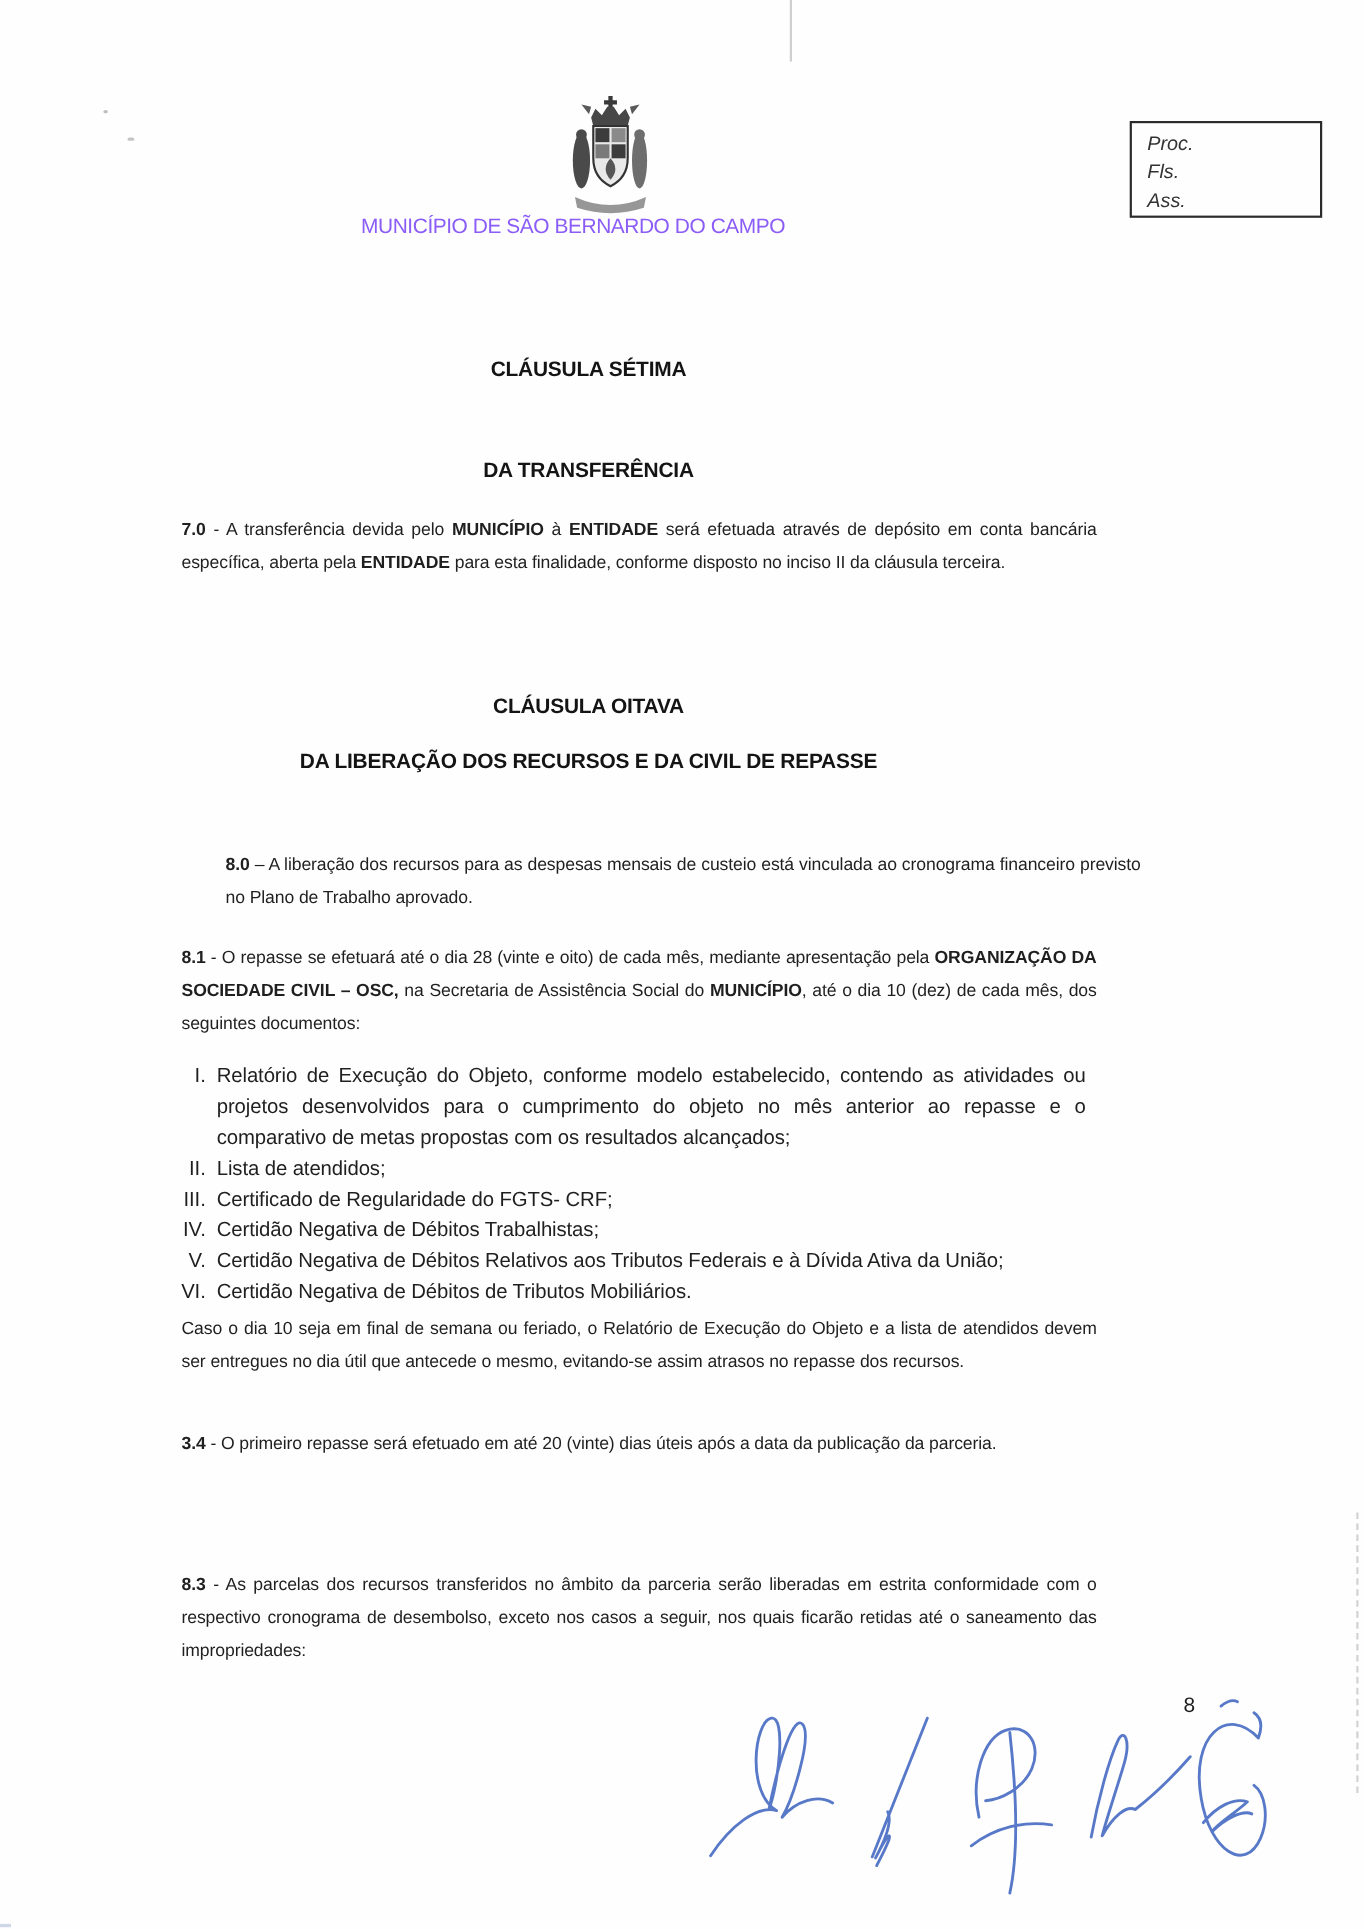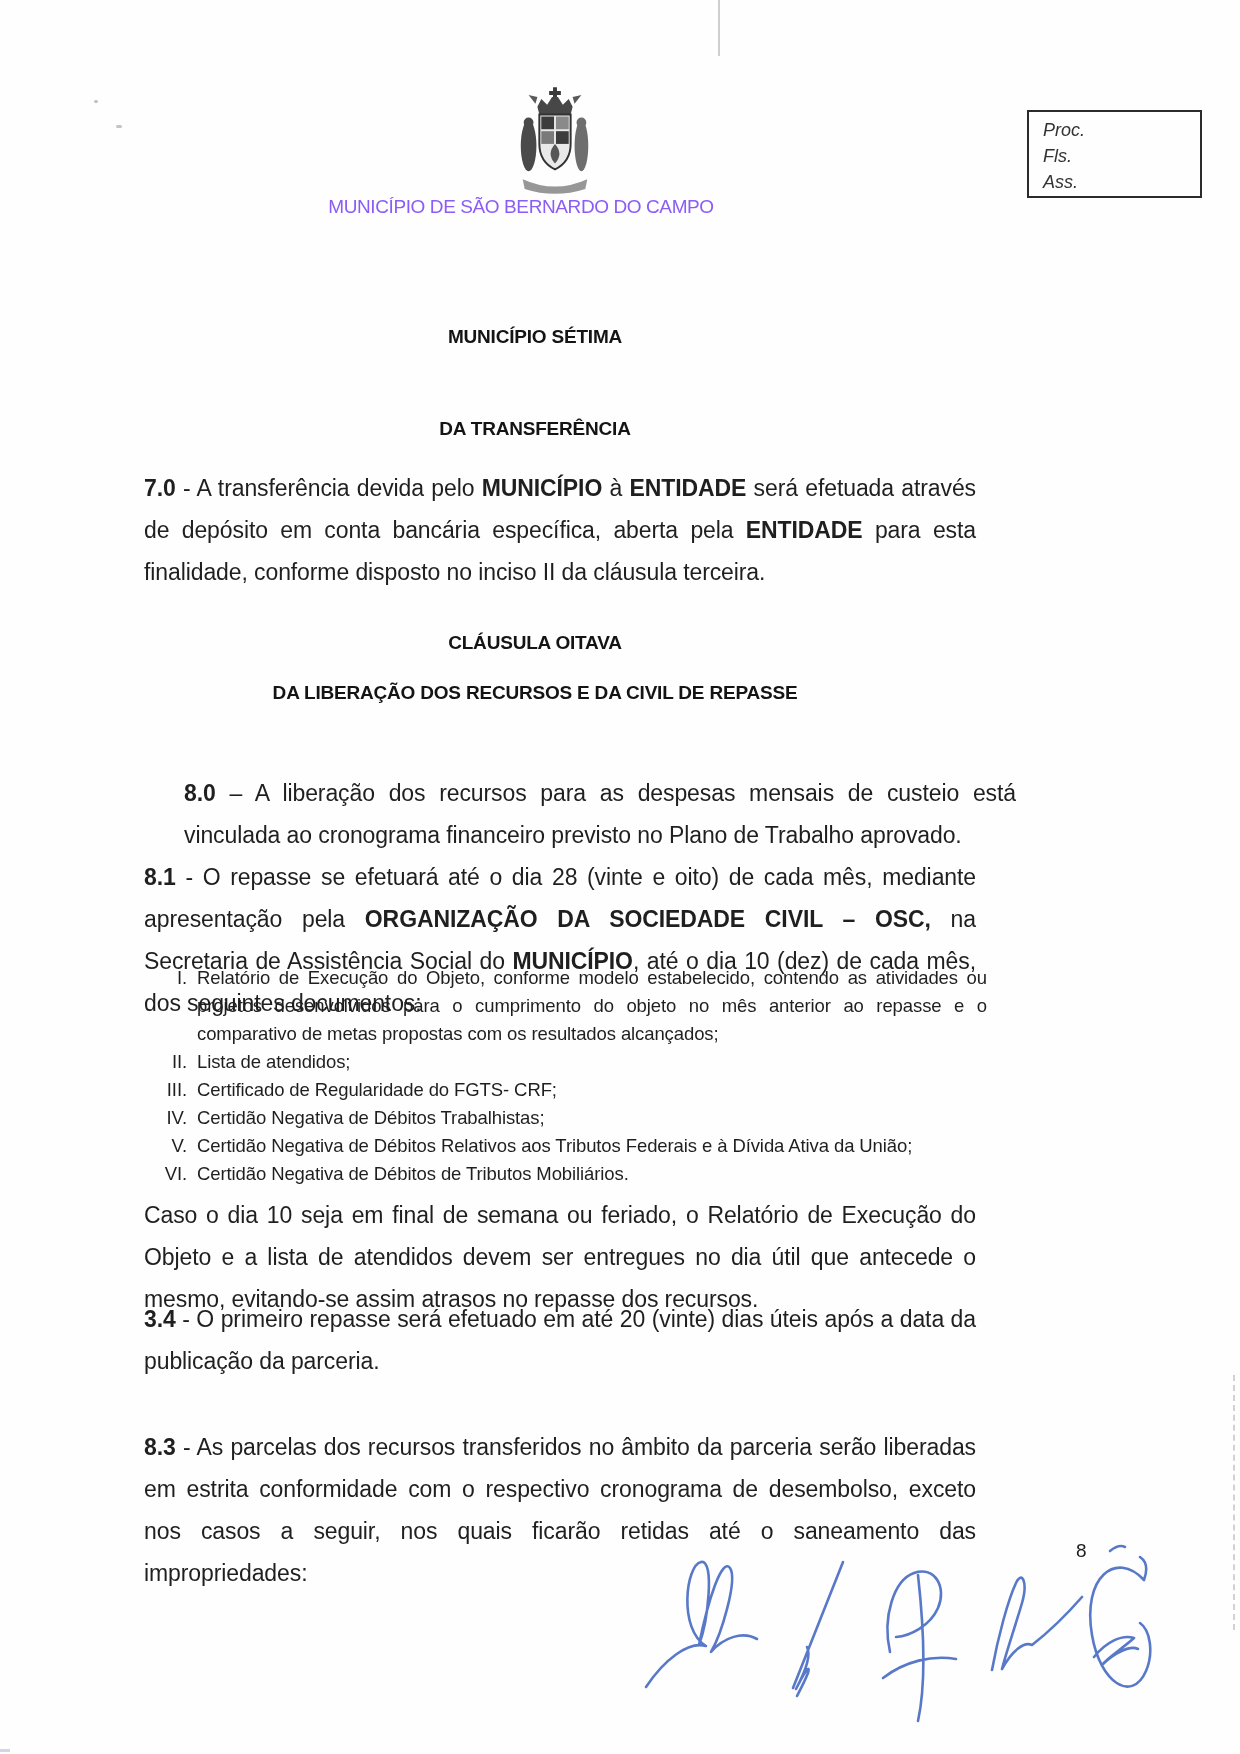--- a/index.html
+++ b/index.html
@@ -29,22 +29,22 @@
     font-size:18px;line-height:26px;color:#333;font-style:italic;
   }
   
   .heading{
     position:absolute;left:155px;width:760px;
     text-align:center;font-weight:bold;font-size:19px;color:#141414;
     letter-spacing:-0.2px;
   }
   
   .para{
-    position:absolute;left:144px;width:832px;
-    font-size:23px;line-height:42px;text-align:justify;
+    position:absolute;left:165px;width:832px;
+    font-size:16px;line-height:30px;text-align:justify;
     color:var(--ink);letter-spacing:-0.1px;
   }
   .para .b{font-weight:bold;}
   
   .doc-list{
     position:absolute;left:155px;width:832px;
     font-size:18.5px;line-height:28px;color:var(--ink);letter-spacing:-0.1px;
   }
   .doc-list .row{display:flex;align-items:flex-start;}
   .doc-list .num{flex:0 0 32px;text-align:right;padding-right:10px;}
@@ -87,21 +87,21 @@
   </svg>
 
   <div class="org-name">MUNICÍPIO DE SÃO BERNARDO DO CAMPO</div>
 
   <div class="stamp-box">
     <div>Proc.</div>
     <div>Fls.</div>
     <div>Ass.</div>
   </div>
 
-  <div class="heading" style="top:326px;">MUNICÍPIO SÉTIMA</div>
+  <div class="heading" style="top:326px;">CLÁUSULA SÉTIMA</div>
   <div class="heading" style="top:374px;margin-top:44px;">DA TRANSFERÊNCIA</div>
   <div class="para" style="top:467px;"><span class="b">7.0</span><span> - A transferência devida pelo </span><span class="b">MUNICÍPIO</span><span> à </span><span class="b">ENTIDADE</span><span> será efetuada através de depósito em conta bancária específica, aberta pela </span><span class="b">ENTIDADE</span><span> para esta finalidade, conforme disposto no inciso II da cláusula terceira.</span></div>
 
   <div class="heading" style="top:632px;">CLÁUSULA OITAVA</div>
   <div class="heading" style="top:682px;">DA LIBERAÇÃO DOS RECURSOS E DA CIVIL DE REPASSE</div>
   <div class="para" style="top:772px;margin-left:40px;"><span class="b">8.0</span><span> – A liberação dos recursos para as despesas mensais de custeio está vinculada ao cronograma financeiro previsto no Plano de Trabalho aprovado.</span></div>
   <div class="para" style="top:856px;"><span class="b">8.1</span><span> - O repasse se efetuará até o dia 28 (vinte e oito) de cada mês, mediante apresentação pela </span><span class="b">ORGANIZAÇÃO DA SOCIEDADE CIVIL – OSC,</span><span> na Secretaria de Assistência Social do </span><span class="b">MUNICÍPIO</span><span>, até o dia 10 (dez) de cada mês, dos seguintes documentos:</span></div>
 
   <div class="doc-list" style="top:964px;">
     <div class="row">

